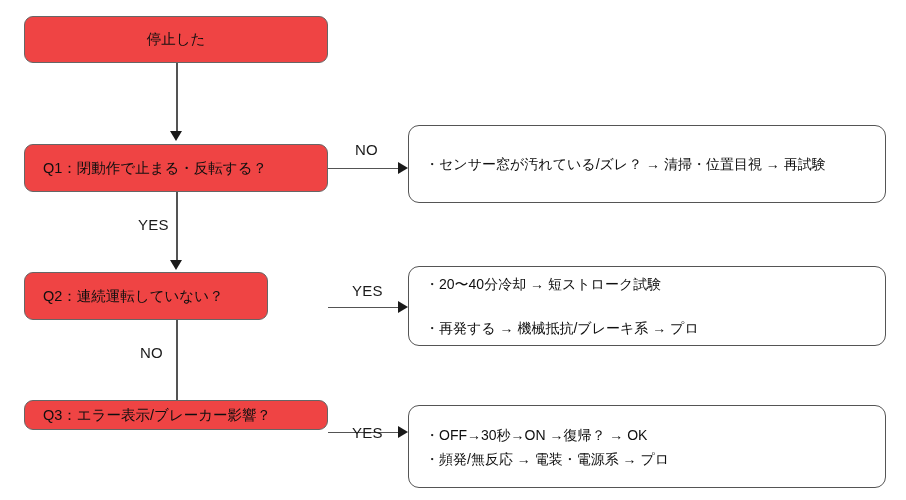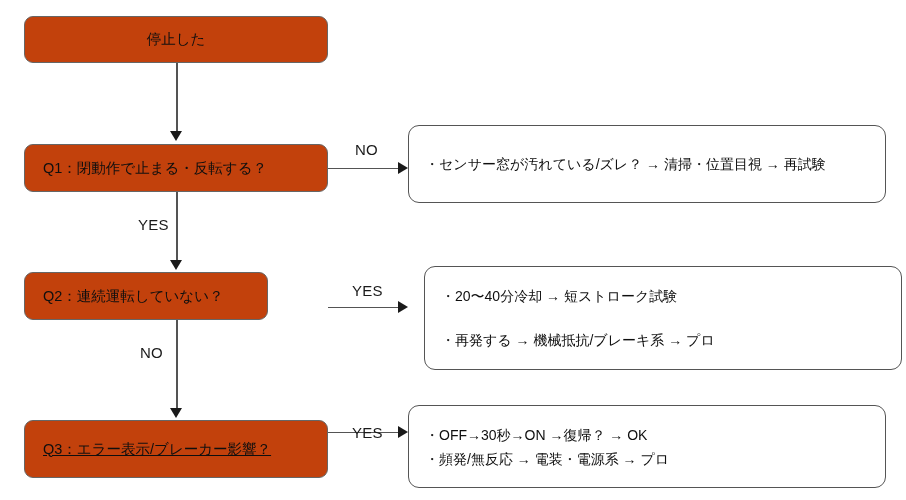--- a/index.html
+++ b/index.html
@@ -17,21 +17,21 @@
     background: #ffffff;
     overflow: hidden;
   }
 
   
   .node {
     position: absolute;
     box-sizing: border-box;
     border: 1.4px solid #666666;
     border-radius: 9px;
-    background: #c2410c;
+    background: #ef4444;
     display: flex;
     align-items: center;
     color: #0f0f0f;
     font-size: 14.5px;
     line-height: 1.3;
     white-space: nowrap;
   }
   .node.center {
     justify-content: center;
   }
@@ -126,33 +126,33 @@
   </div>
 
   <div class="hline" style="left:328px; top:306.5px; width:70px;"></div>
   <div class="arrow-right" style="left:398px; top:300.5px;"></div>
   <div class="edge-label" style="left:352px; top:282px;">YES</div>
 
   <div class="vline" style="left:176px; top:320px; height:88px;"></div>
   <div class="arrow-down" style="left:169.5px; top:408px;"></div>
   <div class="edge-label" style="left:140px; top:344px;">NO</div>
 
-  <div class="node leftpad" style="left:24px; top:420px; width:304px; height:58px;text-decoration:underline;">
+  <div class="node leftpad" style="left:24px; top:400px; width:304px; height:30px;">
     <span>Q3：エラー表示/ブレーカー影響？</span>
   </div>
 
   <div class="hline" style="left:328px; top:431.5px; width:70px;"></div>
   <div class="arrow-right" style="left:398px; top:425.5px;"></div>
   <div class="edge-label" style="left:352px; top:424px;">YES</div>
 
   <div class="panel" style="left:408px; top:125px; width:478px; height:78px;">
     <div class="line">・センサー窓が汚れている/ズレ？ → 清掃・位置目視 → 再試験</div>
   </div>
 
-  <div class="panel" style="left:424px; top:266px; width:478px; height:104px;gap:20px;">
+  <div class="panel" style="left:408px; top:266px; width:478px; height:80px;gap:20px;">
     <div class="line">・20〜40分冷却 → 短ストローク試験</div>
     <div class="line">・再発する → 機械抵抗/ブレーキ系 → プロ</div>
   </div>
 
   <div class="panel" style="left:408px; top:405px; width:478px; height:83px;">
     <div class="line">・OFF→30秒→ON →復帰？ → OK</div>
     <div class="line">・頻発/無反応 → 電装・電源系 → プロ</div>
   </div>
 
 </div>

